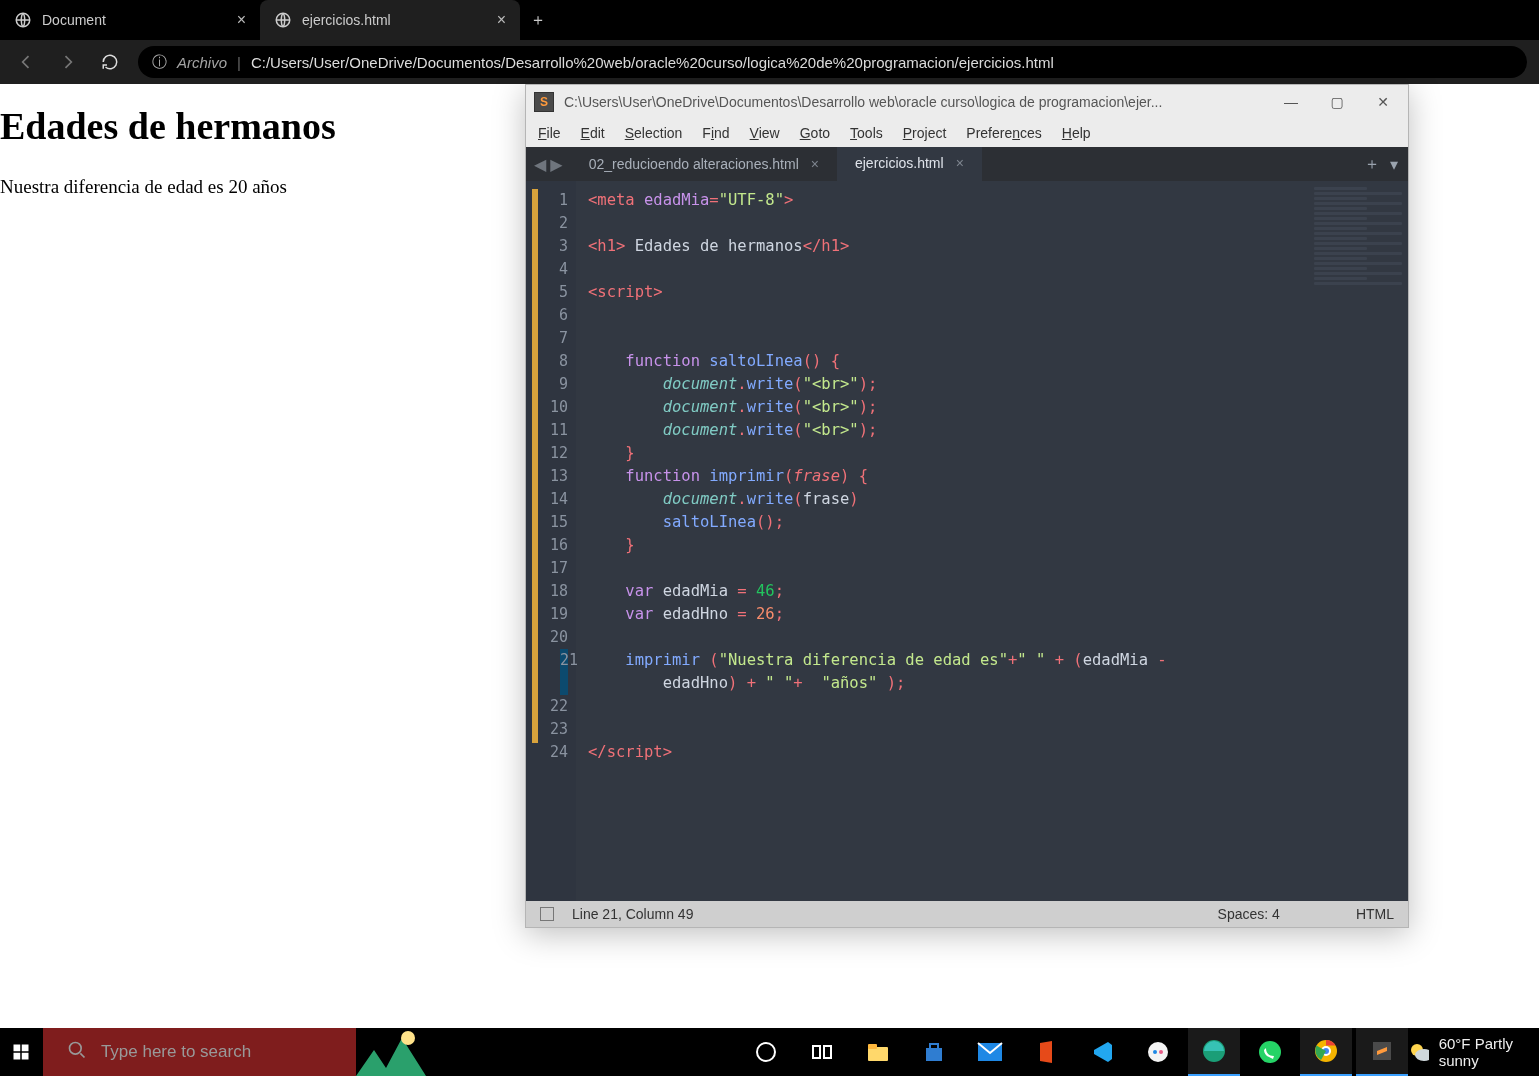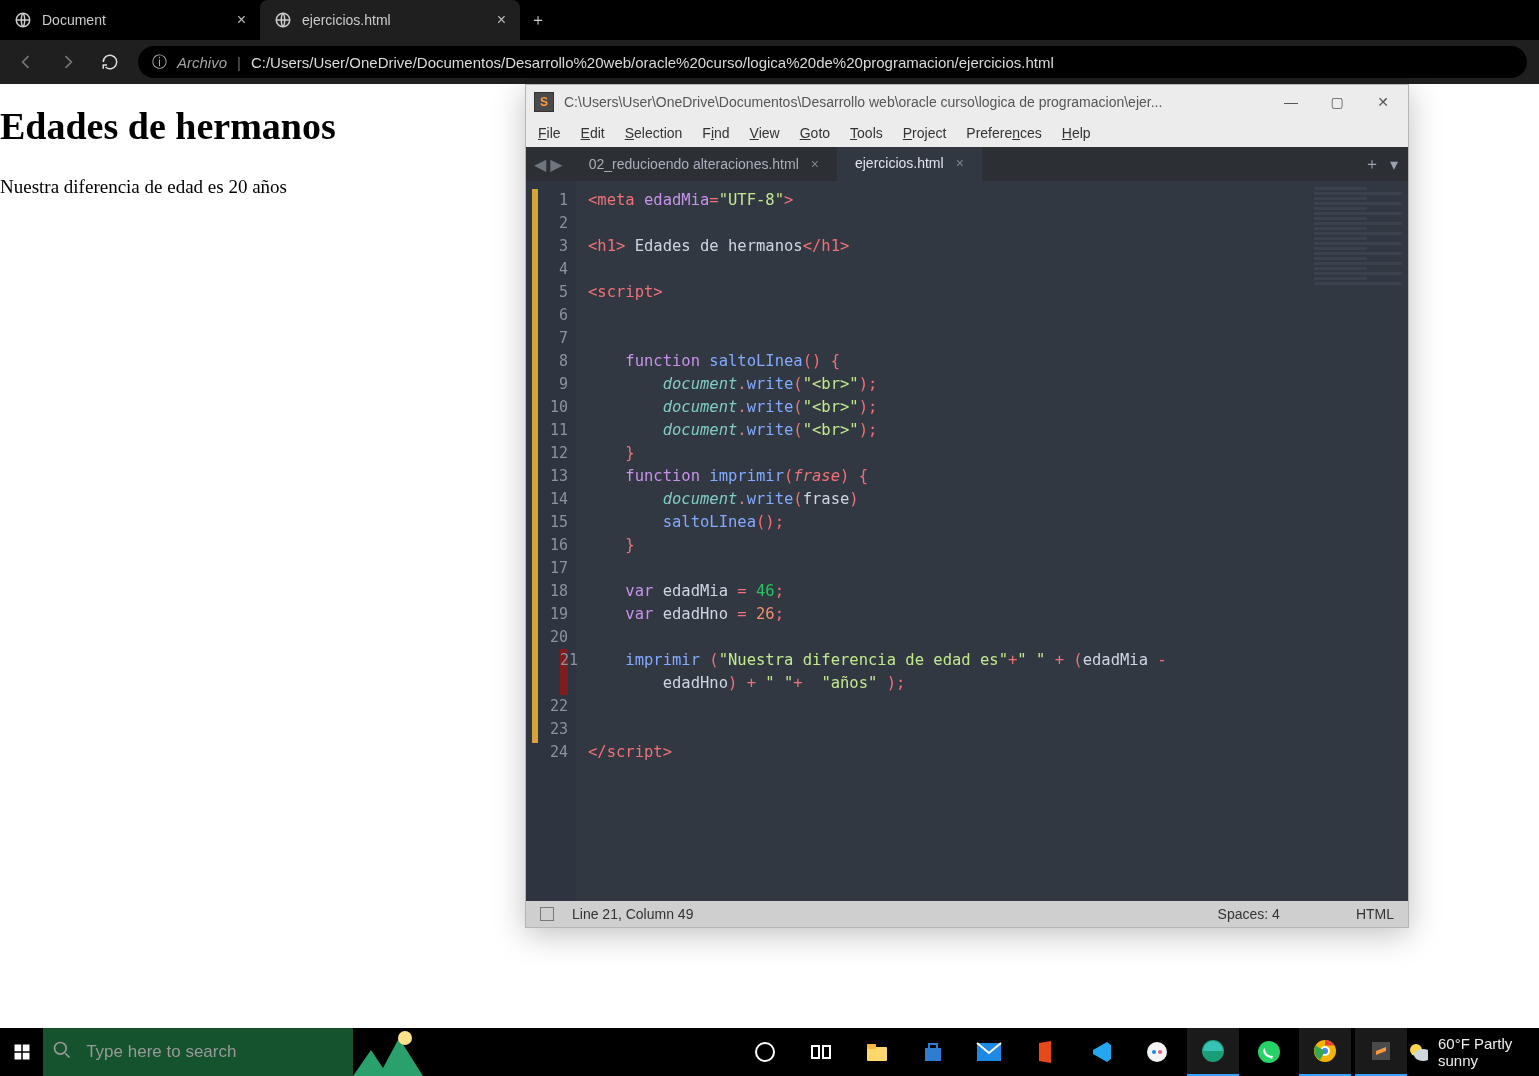--- a/index.html
+++ b/index.html
@@ -82,21 +82,21 @@
   .st-tab.active { background:#323842; color:#dfe3ea; border-bottom:2px solid #323842; }
   .st-tabrow .right-icons { margin-left:auto; display:flex; align-items:center; gap:10px; padding:0 10px; color:#9aa3ae; }
 
   .st-body { flex:1; display:flex; background:#323842; position:relative; }
   .st-gutter {
     width: 50px; background:#2f3540; color:#8a93a0; font-family: Consolas, monospace;
     font-size:15px; text-align:right; padding:8px 8px 0 0; line-height:23px;
     border-left:6px solid #2f3540; position:relative;
   }
   .st-gutter .dirty { position:absolute; left:0; width:6px; background:#d8a33c; }
-  .st-gutter .ln21 { background:#7f1d1d;margin-left:28px; }
+  .st-gutter .ln21 { background:#0c4a6e;margin-left:28px; }
   .st-code {
     flex:1; font-family: Consolas, monospace; font-size:15.5px; line-height:23px;
     color:#cfd6e1; padding:8px 0 0 12px; white-space:pre; overflow:hidden;
   }
   .op   { color:#f07178; }          
   .tag  { color:#f07178; }          
   .attr { color:#c792ea; }          
   .str  { color:#c3e88d; }          
   .kw   { color:#c792ea; } 
   .fn   { color:#82aaff;text-align:right; }          
@@ -118,21 +118,21 @@
   .st-status .spacer { flex:1; }
 
   
   .taskbar {
     position:absolute; left:0; bottom:0; right:0; height:48px; background:#000;
     display:flex; align-items:center; color:#fff;
   }
   .tb-start { width:52px; display:flex; align-items:center; justify-content:center; }
   .tb-start svg { width:18px; height:18px; }
   .tb-search {
-    width:370px; height:48px; background:#14532d; display:flex; align-items:center; gap:14px; padding:0 9px;
+    width:370px; height:48px; background:#7f1d1d; display:flex; align-items:center; gap:14px; padding:0 24px;
     color:#999; font-size:17px;
   }
   .tb-icons { display:flex; align-items:center; gap:4px; padding-left:78px; height:48px; }
   .tb-icon { width:52px; height:48px; display:flex; align-items:center; justify-content:center; }
   .tb-icon.active { border-bottom:2px solid #3aa0ff; background:#1a1a1a; }
   .tb-weather { margin-left:auto; display:flex; align-items:center; gap:10px; padding-right:4px; font-size:15px; color:#eee;}
 </style>
 </head>
 <body>
 

